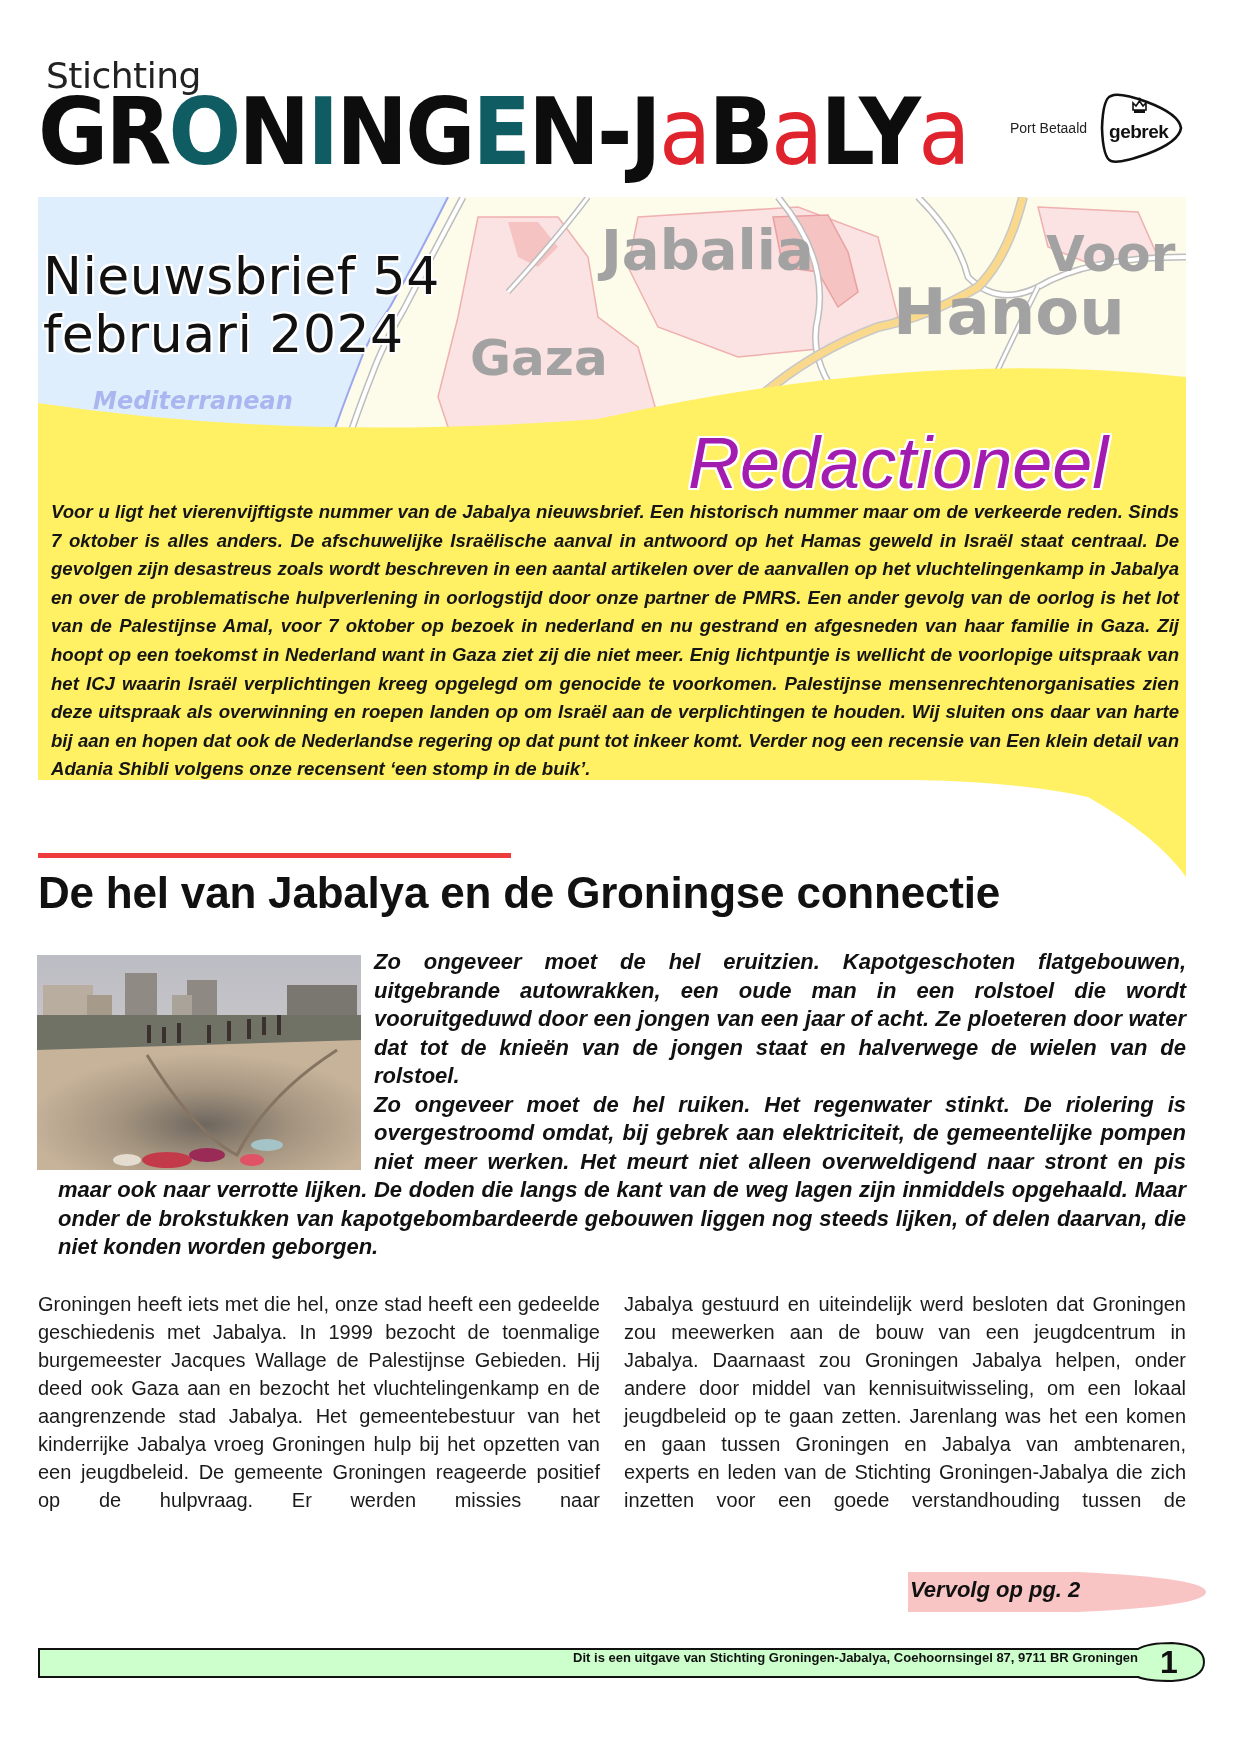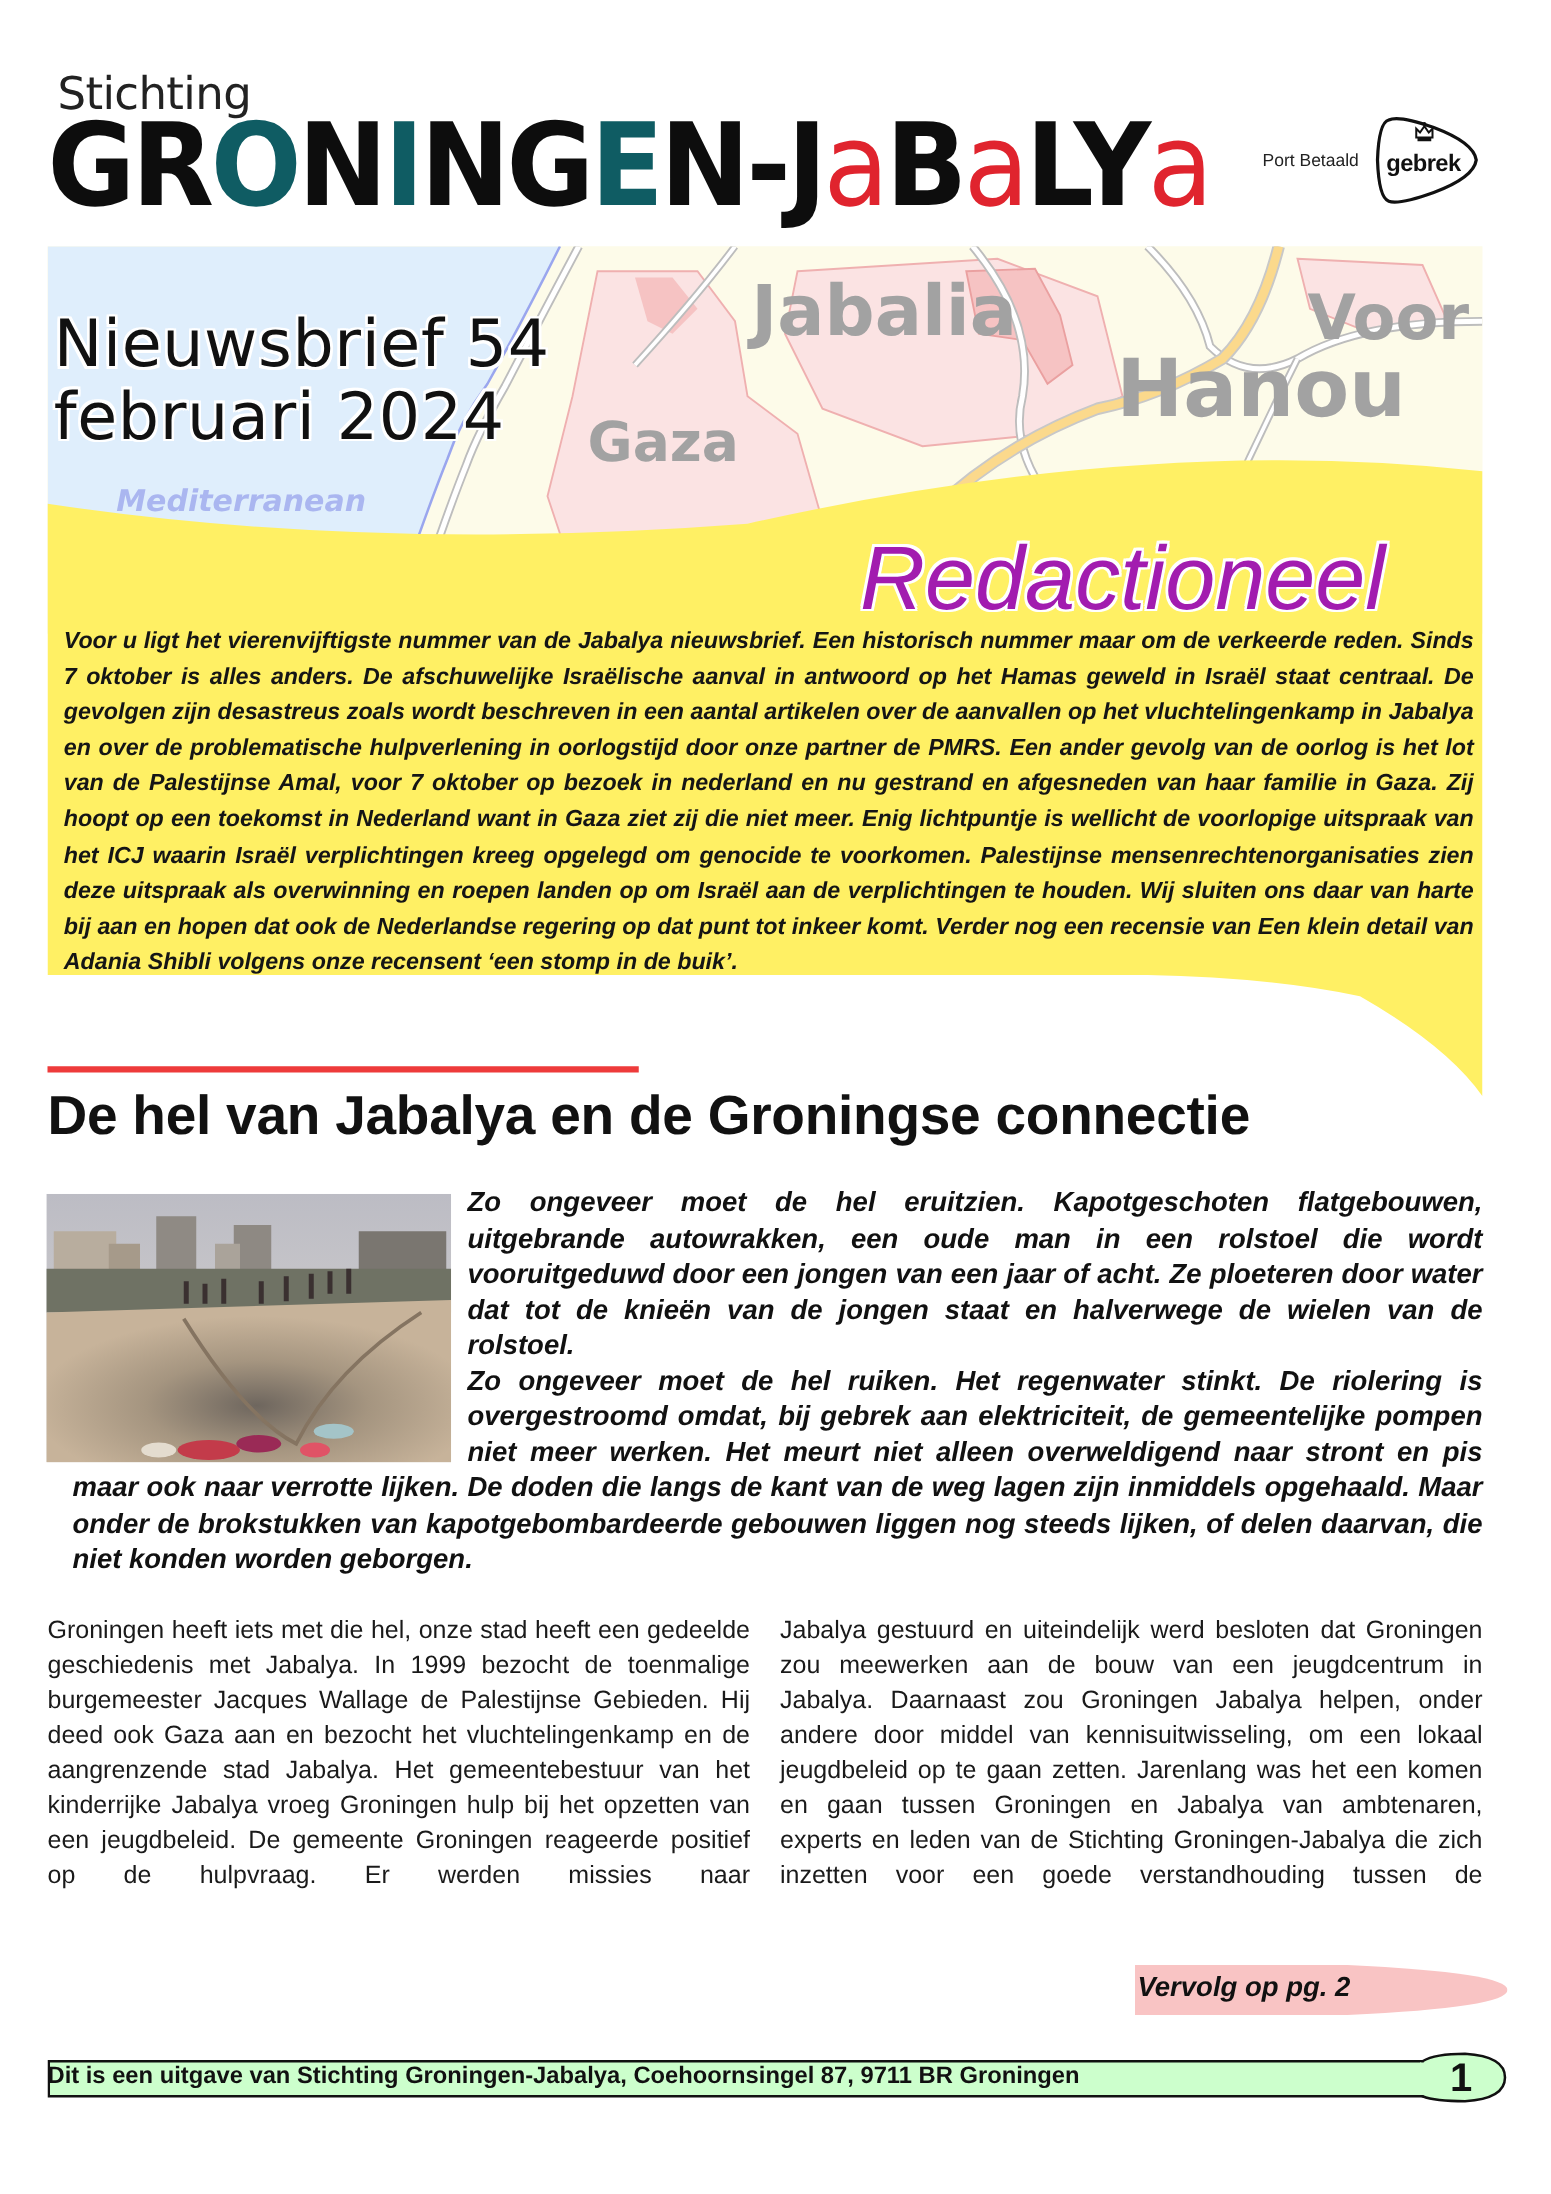--- a/index.html
+++ b/index.html
@@ -43,21 +43,21 @@
   .lead p { margin: 0; padding-left: 20px; }
   .col { position: absolute; top: 1290px; width: 562px; font-size: 20px; line-height: 28px; text-align: justify; color: #1a1a1a; }
   .col.left { left: 38px; }
   .col.right { left: 624px; }
   .col p { margin: 0; text-align-last: justify; }
 
   .continue { position: absolute; left: 908px; top: 1570px; width: 298px; height: 44px; }
   .continue-text { position: absolute; left: 2px; top: 7px; font-size: 22px; font-weight: bold; font-style: italic; color: #111; }
 
   .footer { position: absolute; left: 38px; top: 1641px; width: 1168px; height: 42px; }
-  .footer-text { position: absolute; left: 0; top: 9px; width: 1100px; text-align: left; font-size: 19px; font-weight: bold; color: #111; }
+  .footer-text { position: absolute; left: 0; top: 9px; width: 1100px; text-align: right; font-size: 13px; font-weight: bold; color: #111; }
   .page-num { position: absolute; left: 1100px; top: 0px; width: 62px; text-align: center; font-size: 32px; font-weight: bold; line-height: 42px; color: #111; }
 </style>
 </head>
 <body>
 
 <div class="masthead">
   <div class="stichting">Stichting</div>
   <div class="brand">
     <span class="k">GR</span><span class="t">O</span><span class="k">N</span><span class="t">I</span><span class="k">NG</span><span class="t">E</span><span class="k">N-J</span><span class="r">a</span><span class="k">B</span><span class="r">a</span><span class="k">LY</span><span class="r">a</span>
   </div>
@@ -102,21 +102,21 @@
       <path d="M880 0 Q920 40 930 80 Q960 110 1000 90 Q1050 60 1148 60" fill="none" stroke="#fff" stroke-width="4"></path>
       <path d="M1000 90 Q960 170 920 260" fill="none" stroke="#bdbdbd" stroke-width="6"></path>
       <path d="M1000 90 Q960 170 920 260" fill="none" stroke="#fff" stroke-width="3"></path>
 
       <path d="M985 0 Q970 60 940 90 Q890 120 840 130 Q760 160 700 220 Q660 260 620 310" fill="none" stroke="#c8c8c8" stroke-width="10"></path>
       <path d="M985 0 Q970 60 940 90 Q890 120 840 130 Q760 160 700 220 Q660 260 620 310" fill="none" stroke="#fbd98c" stroke-width="7"></path>
     </svg>
     <div class="map-label" style="left:563px; top:20px; font-size:56px;">Jabalia</div>
     <div class="map-label" style="left:1008px; top:28px; font-size:50px;">Voor</div>
     <div class="map-label" style="left:855px; top:78px; font-size:64px;">Hanou</div>
-    <div class="map-label" style="left:432px; top:132px; font-size:44px;">Gaza</div>
+    <div class="map-label" style="left:432px; top:132px; font-size:50px;">Gaza</div>
     <div class="map-label sea" style="left:55px; top:190px;">Mediterranean</div>
   </div>
 
   <div class="nb-title">
     <div>Nieuwsbrief 54</div>
     <div>februari 2024</div>
   </div>
 
   <svg class="yellow" width="1148" height="680" viewBox="0 0 1148 680">
     <path d="M0 206 Q260 245 560 222 Q880 150 1148 180 L1148 680 Q1120 640 1050 600 Q980 585 880 583 L0 583 Z" fill="#fff064"></path>

